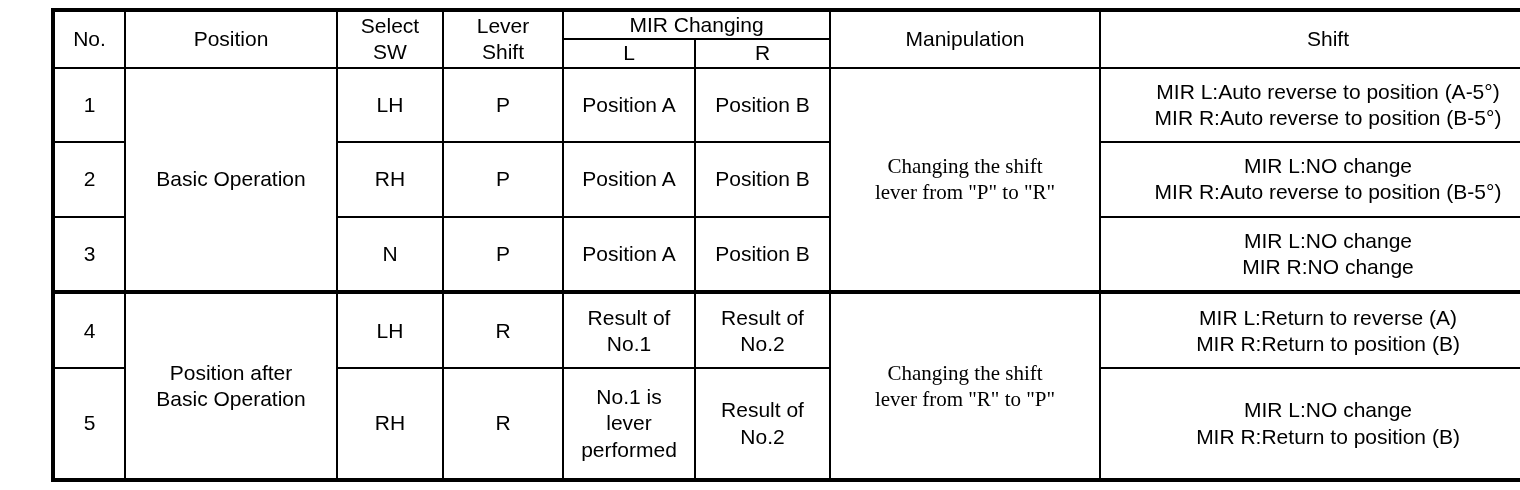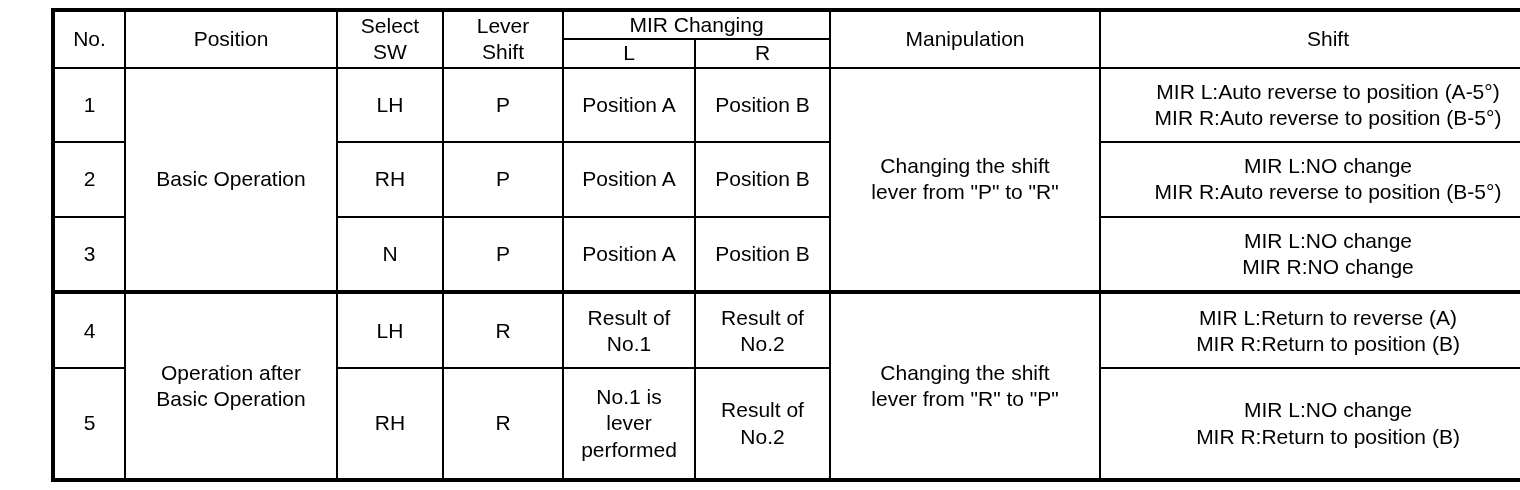--- a/index.html
+++ b/index.html
@@ -69,21 +69,21 @@
   .ctr  { text-align: center; }
   .lft  { text-align: center; }
 
   
   tr.group-break > td,
   tr.group-break > th {
     border-top-width: 4px;
   }
 
   .res-line { display: block; white-space: nowrap; }
-  .manip-line { display: block; }
+  .manip-line { display: block; font-family: Liberation Serif, serif; }
 </style>
 </head>
 <body>
 
 <div class="table-wrap">
   <table class="spec">
     <colgroup>
       <col class="c-no">
       <col class="c-op">
       <col class="c-sel">
@@ -155,21 +155,21 @@
         <td class="ctr">Position B</td>
         <td class="lft">
           <span class="res-line">MIR L:NO change</span>
           <span class="res-line">MIR R:NO change</span>
         </td>
       </tr>
 
       <tr class="group-break">
         <td class="ctr">4</td>
         <td class="ctr" rowspan="2">
-          <span class="res-line">Operation after</span>
+          <span class="res-line">Position after</span>
           <span class="res-line">Basic Operation</span>
         </td>
         <td class="ctr">LH</td>
         <td class="ctr">R</td>
         <td class="ctr">
           <span class="res-line">Result of</span>
           <span class="res-line">No.1</span>
         </td>
         <td class="ctr">
           <span class="res-line">Result of</span>

